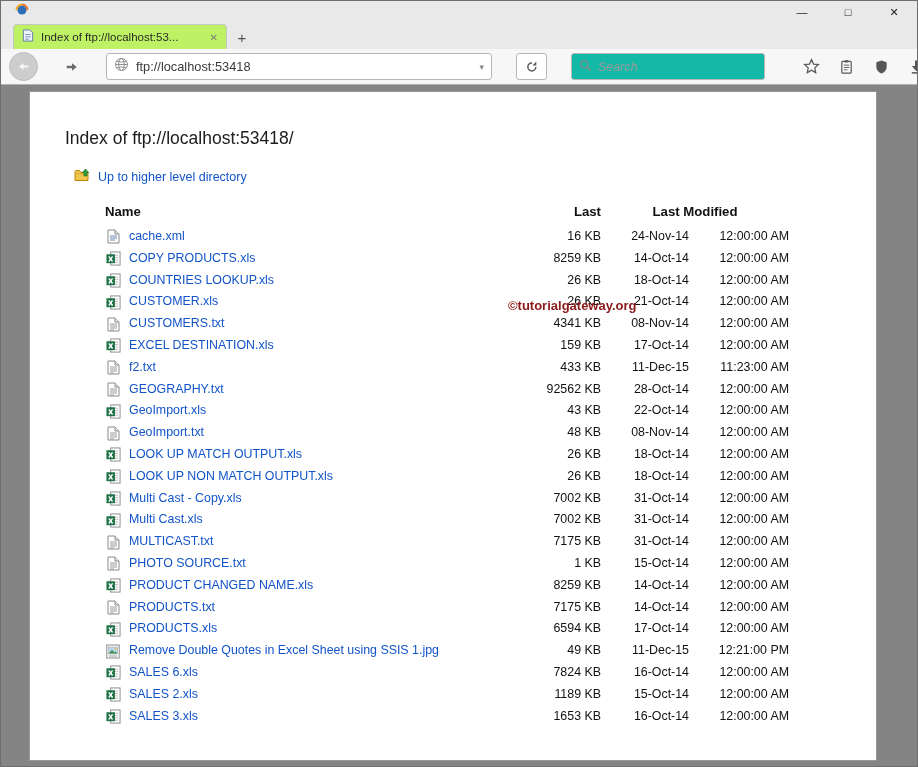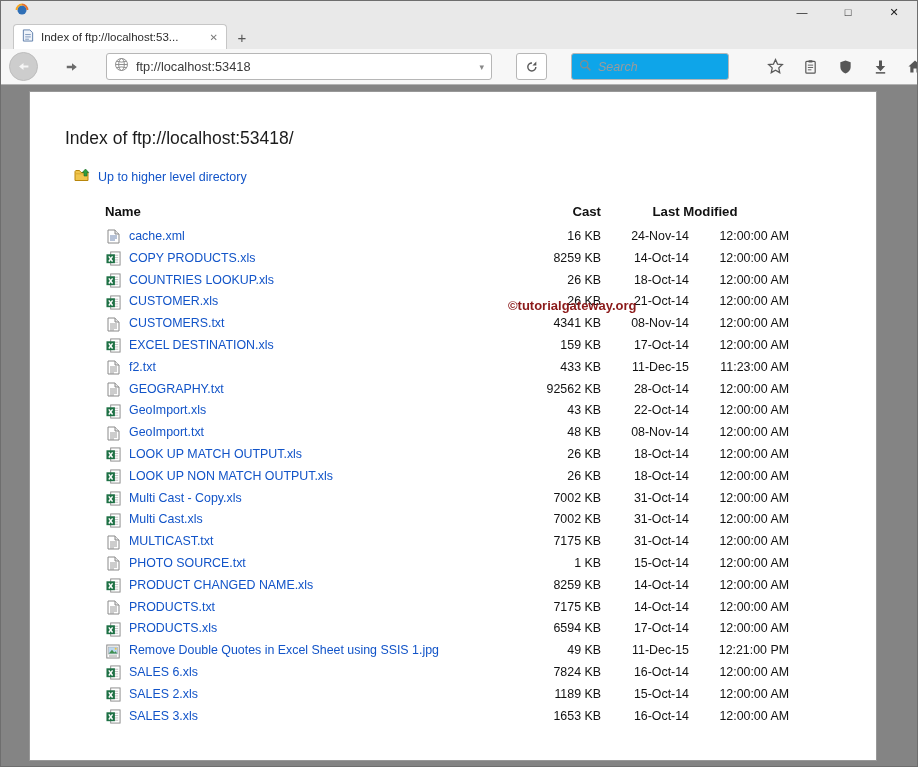--- a/index.html
+++ b/index.html
@@ -16,21 +16,21 @@
     height: 22px; background: #e9e9e9;
     display: flex; align-items: center; padding-left: 14px; position: relative;
   }
   .win-controls { position: absolute; right: 0; top: 0; display: flex; }
   .win-btn {
     width: 46px; height: 22px; display: flex; align-items: center; justify-content: center;
     font-size: 11px; color: #222; cursor: default;
   }
   .tabstrip { height: 26px; background: #e9e9e9; display: flex; align-items: flex-end; padding-left: 12px; }
   .tab {
-    width: 214px; height: 25px; background: #ffffff;
+    width: 214px; height: 25px; background: #bef264;
     border: 1px solid #c6c6c6; border-bottom: none; border-radius: 4px 4px 0 0;
     display: flex; align-items: center; padding: 0 8px; gap: 7px;
   }
   .tab-label { font-size: 11.5px; color: #2a2a2a; white-space: nowrap; overflow: hidden; flex: 1; }
   .tab-close { font-size: 10px; color: #7a7a7a; }
   .newtab { width: 30px; height: 24px; display: flex; align-items: center; justify-content: center; font-size: 15px; color: #555; }
 
   .navbar {
     height: 36px; background: #f7f7f7; border-bottom: 1px solid #b2b2b2;
     display: flex; align-items: center; padding: 0 8px; gap: 24px;
@@ -44,21 +44,21 @@
     width: 386px; height: 27px; background: #fff; border: 1px solid #b6b6b6; border-radius: 3px;
     display: flex; align-items: center; padding: 0 7px; gap: 7px; flex: none;
   }
   .url-text { flex: 1; font-size: 12.8px; color: #3a3a3a; white-space: nowrap; overflow: hidden; }
   .chevron { font-size: 9px; color: #888; }
   .reloadbox {
     width: 31px; height: 27px; background: #fff; border: 1px solid #b6b6b6; border-radius: 3px;
     display: flex; align-items: center; justify-content: center; flex: none;
   }
   .searchbar {
-    width: 158px; height: 27px; background: #0ea5e9; border: 1px solid #b6b6b6; border-radius: 3px;
+    width: 194px; height: 27px; background: #14b8a6; border: 1px solid #b6b6b6; border-radius: 3px;
     display: flex; align-items: center; padding: 0 7px; gap: 6px; flex: none;
   }
   .searchbar input { border: none; outline: none; width: 100%; font-size: 12.5px; font-family: inherit; background: transparent; }
   .searchbar input::placeholder { font-style: italic; color: #9b9b9b; }
   .nav-icons { display: flex; align-items: center; gap: 15px; margin-left: 12px; }
   .nav-icons .icon { width: 20px; display: flex; justify-content: center; }
 
   
   .page { height: 683px; padding: 6px 0 0 28px; }
   .card {
@@ -226,21 +226,21 @@
     <table>
       <colgroup>
           <col class="c-name">
           <col class="c-size">
           <col class="c-date">
           <col class="c-time">
         </colgroup>
       <thead>
         <tr>
           <th class="h-name">Name</th>
-          <th class="h-size">Cast</th>
+          <th class="h-size">Last</th>
           <th class="h-mod" colspan="2">Last Modified</th>
         </tr>
       </thead>
       <tbody>
   <tr>
     <td>
       <span class="name-cell">
         <span class="file-icon">
                   <svg width="13" height="15" viewBox="0 0 13 15">
                     <path d="M1 1 h7 l4 4 v9 h-11 z" fill="#fff" stroke="#8a8a8a"></path>

